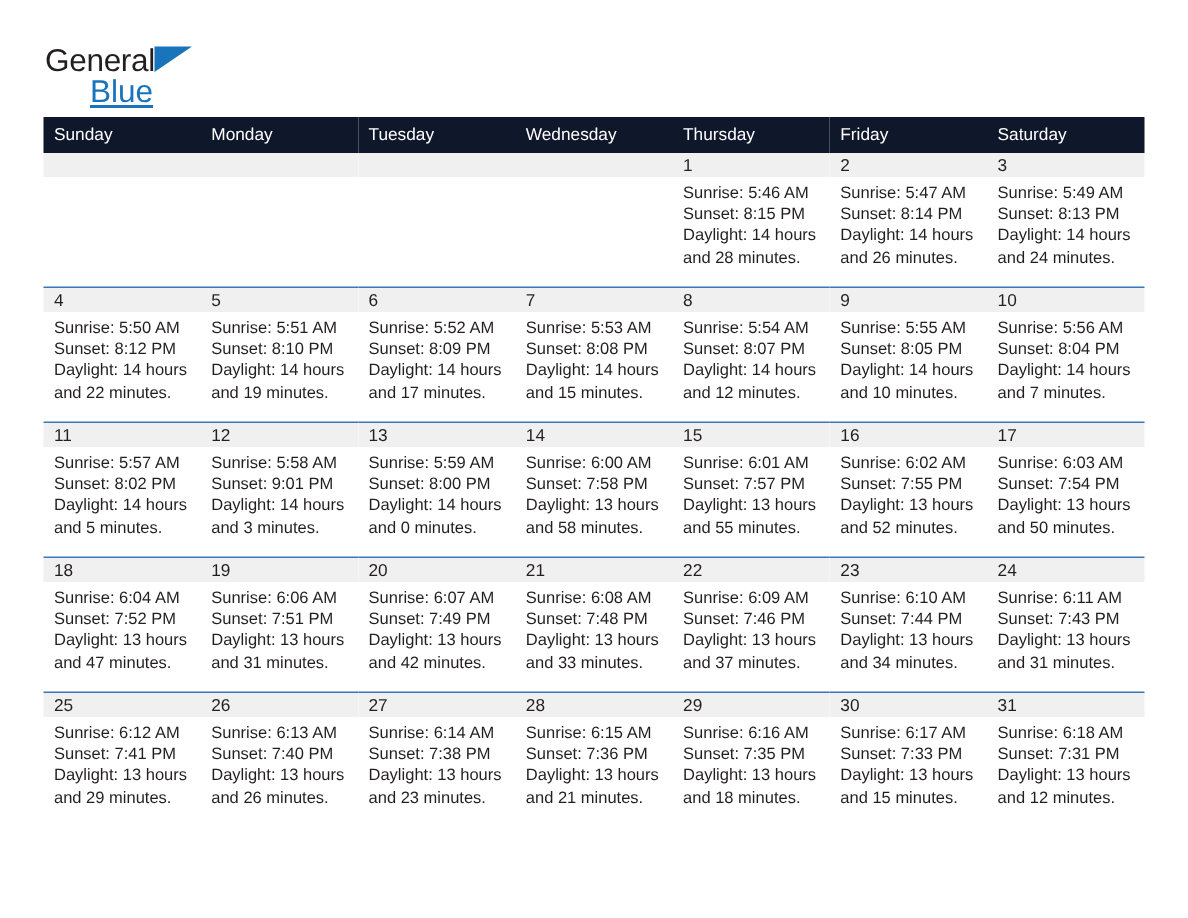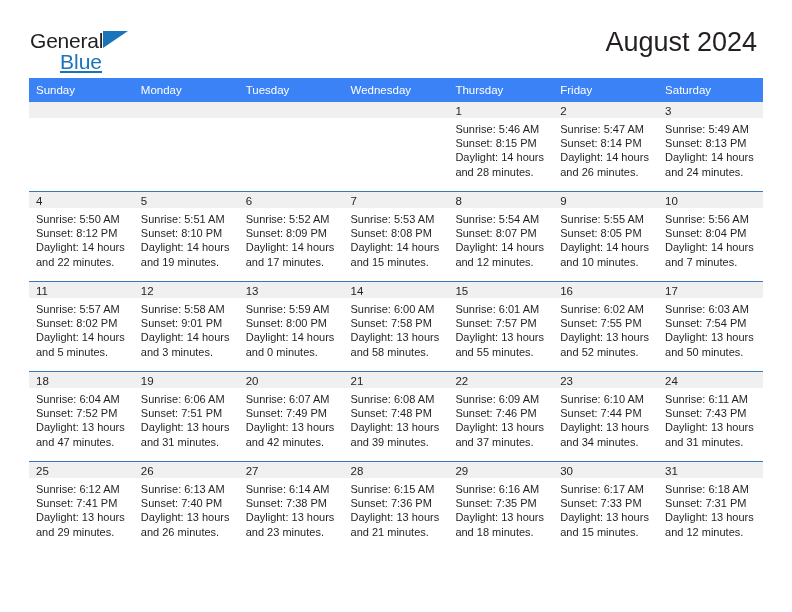--- a/index.html
+++ b/index.html
@@ -19,21 +19,21 @@
     width: 792px;
     height: 612px;
     box-sizing: border-box;
   }
 
   
   .header {
     display: flex;
     align-items: flex-start;
     justify-content: space-between;
-    padding: 28px 35px 0 30px;
+    padding: 28px 47px 0 30px;
     box-sizing: border-box;
     height: 78px;
   }
   .brand {
     position: relative;
     width: 120px;
     height: 46px;
     line-height: 1;
   }
   .brand-top {
@@ -78,21 +78,21 @@
   }
 
   
   .calendar {
     margin: 0 29px 0 29px;
     border-collapse: collapse;
     table-layout: fixed;
     width: 734px;
   }
   .calendar th {
-    background: #3b82f6;
+    background: #0f172a;
     color: #ffffff;
     font-size: 11.5px;
     font-weight: normal;
     text-align: left;
     padding: 6px 0 6px 7px;
     height: 21px;
     box-sizing: border-box;
   }
   .calendar td {
     vertical-align: top;
@@ -131,21 +131,20 @@
 
 <div class="page">
 
   <div class="header">
     <div class="brand">
       <span class="brand-top">General</span>
       <span class="brand-tri"></span>
       <span class="brand-bottom">Blue</span>
     </div>
     <div class="title-block">
-      <div class="cal-title">August 2024</div>
     </div>
   </div>
 
   <table class="calendar">
     <thead>
       <tr>
         <th>Sunday</th>
         <th>Monday</th>
         <th>Tuesday</th>
         <th>Wednesday</th>
@@ -353,21 +352,21 @@
               <div>Daylight: 13 hours</div>
               <div>and 42 minutes.</div>
             </div>
           </td>
           <td>
             <div class="daynum">21</div>
             <div class="detail">
               <div>Sunrise: 6:08 AM</div>
               <div>Sunset: 7:48 PM</div>
               <div>Daylight: 13 hours</div>
-              <div>and 39 minutes.</div>
+              <div>and 33 minutes.</div>
             </div>
           </td>
           <td>
             <div class="daynum">22</div>
             <div class="detail">
               <div>Sunrise: 6:09 AM</div>
               <div>Sunset: 7:46 PM</div>
               <div>Daylight: 13 hours</div>
               <div>and 37 minutes.</div>
             </div>

